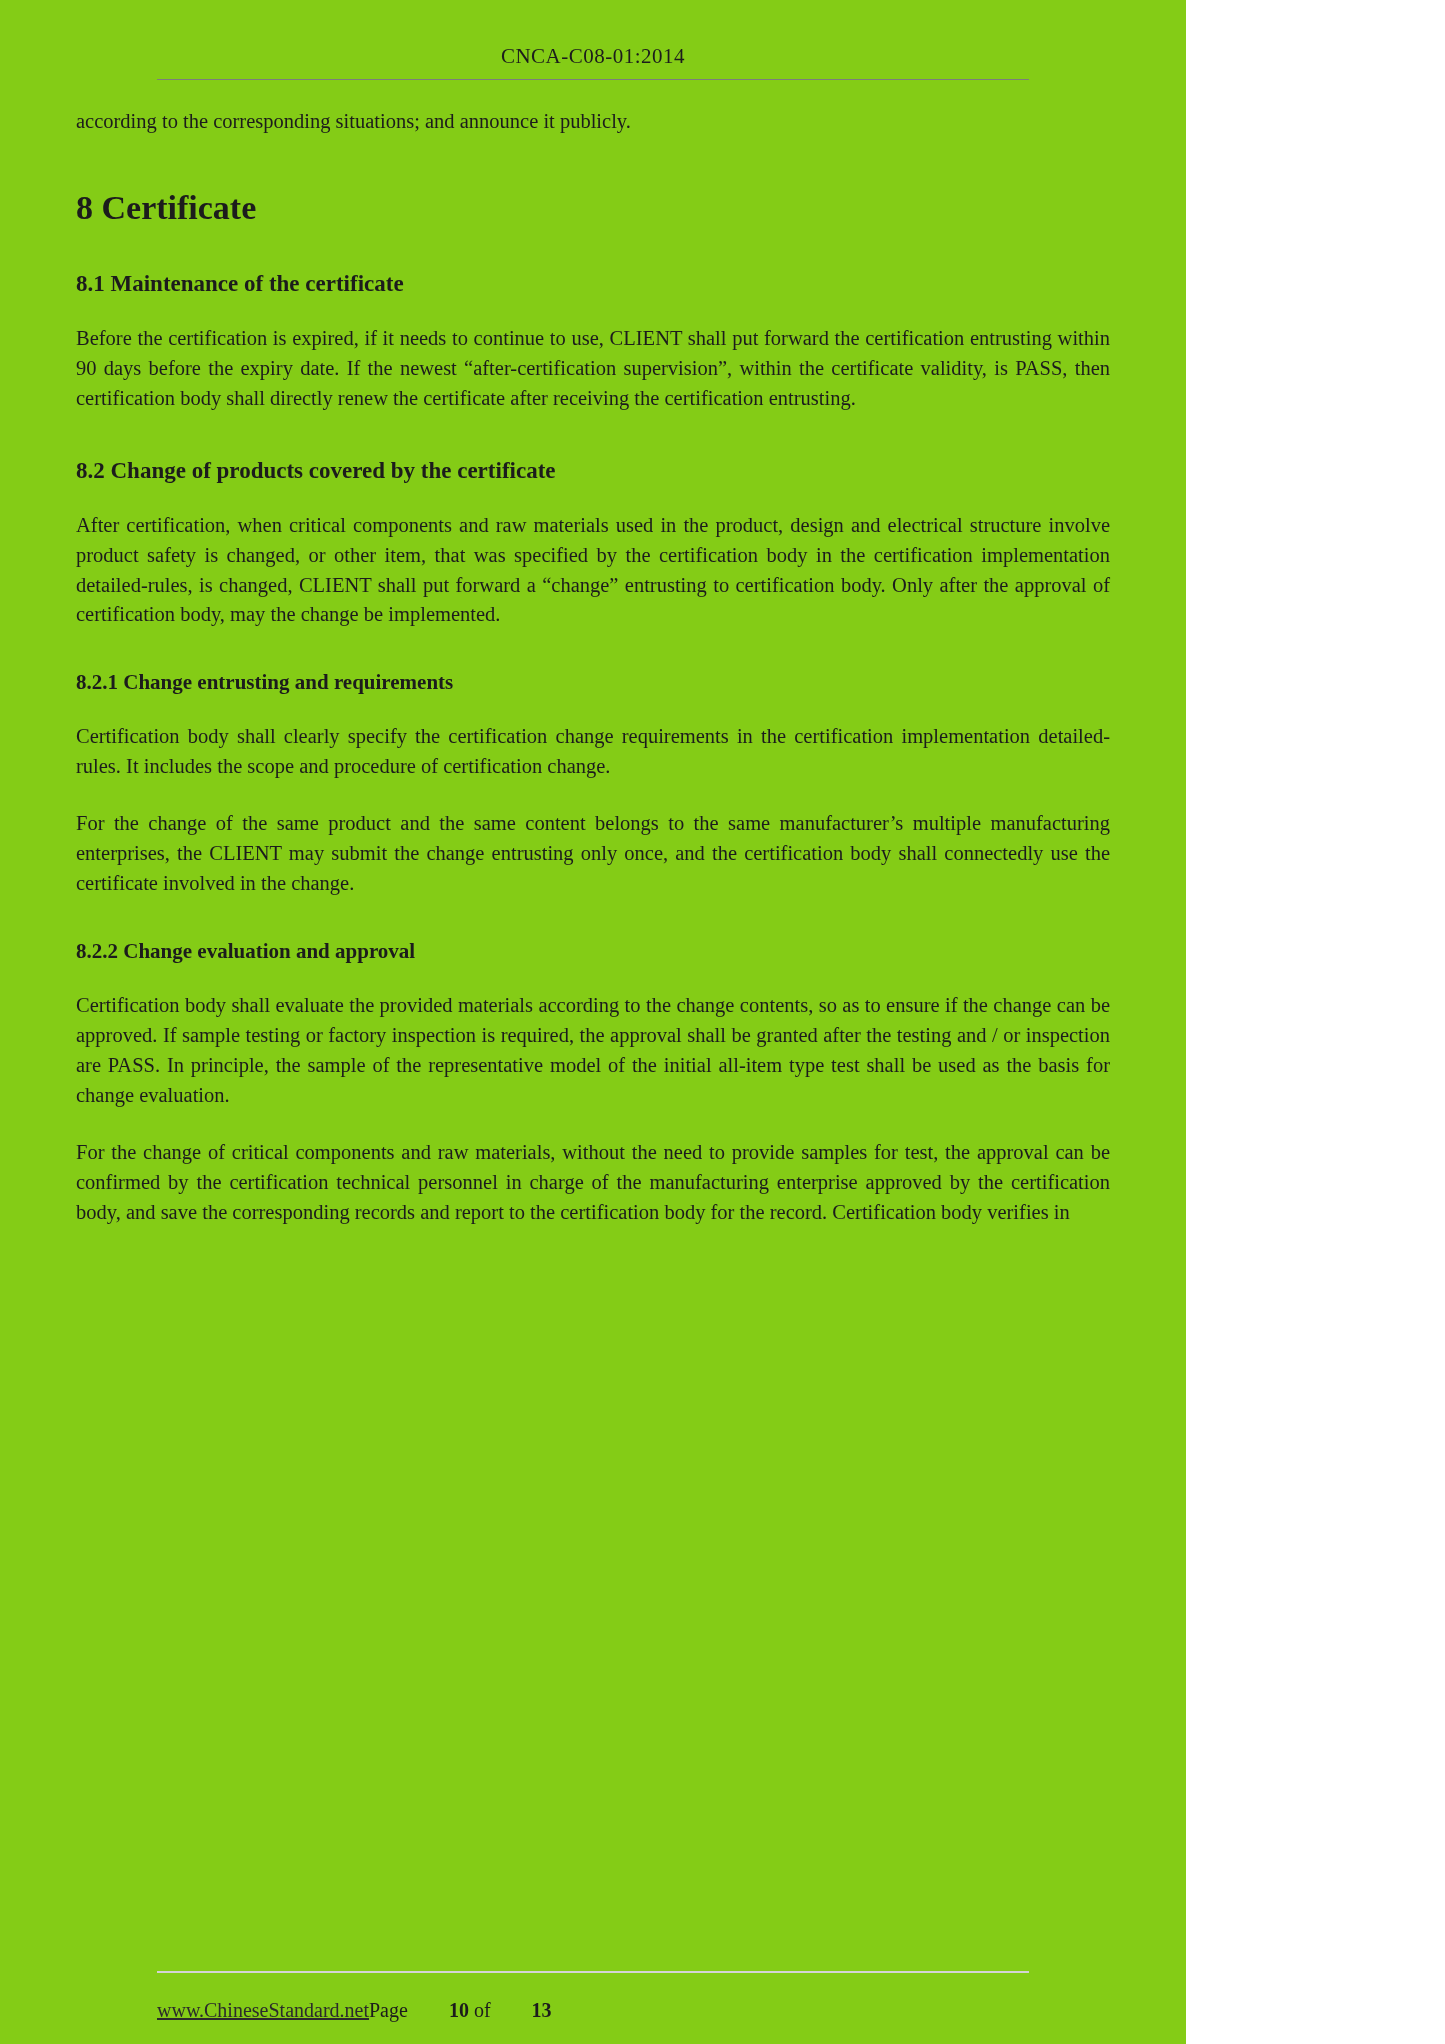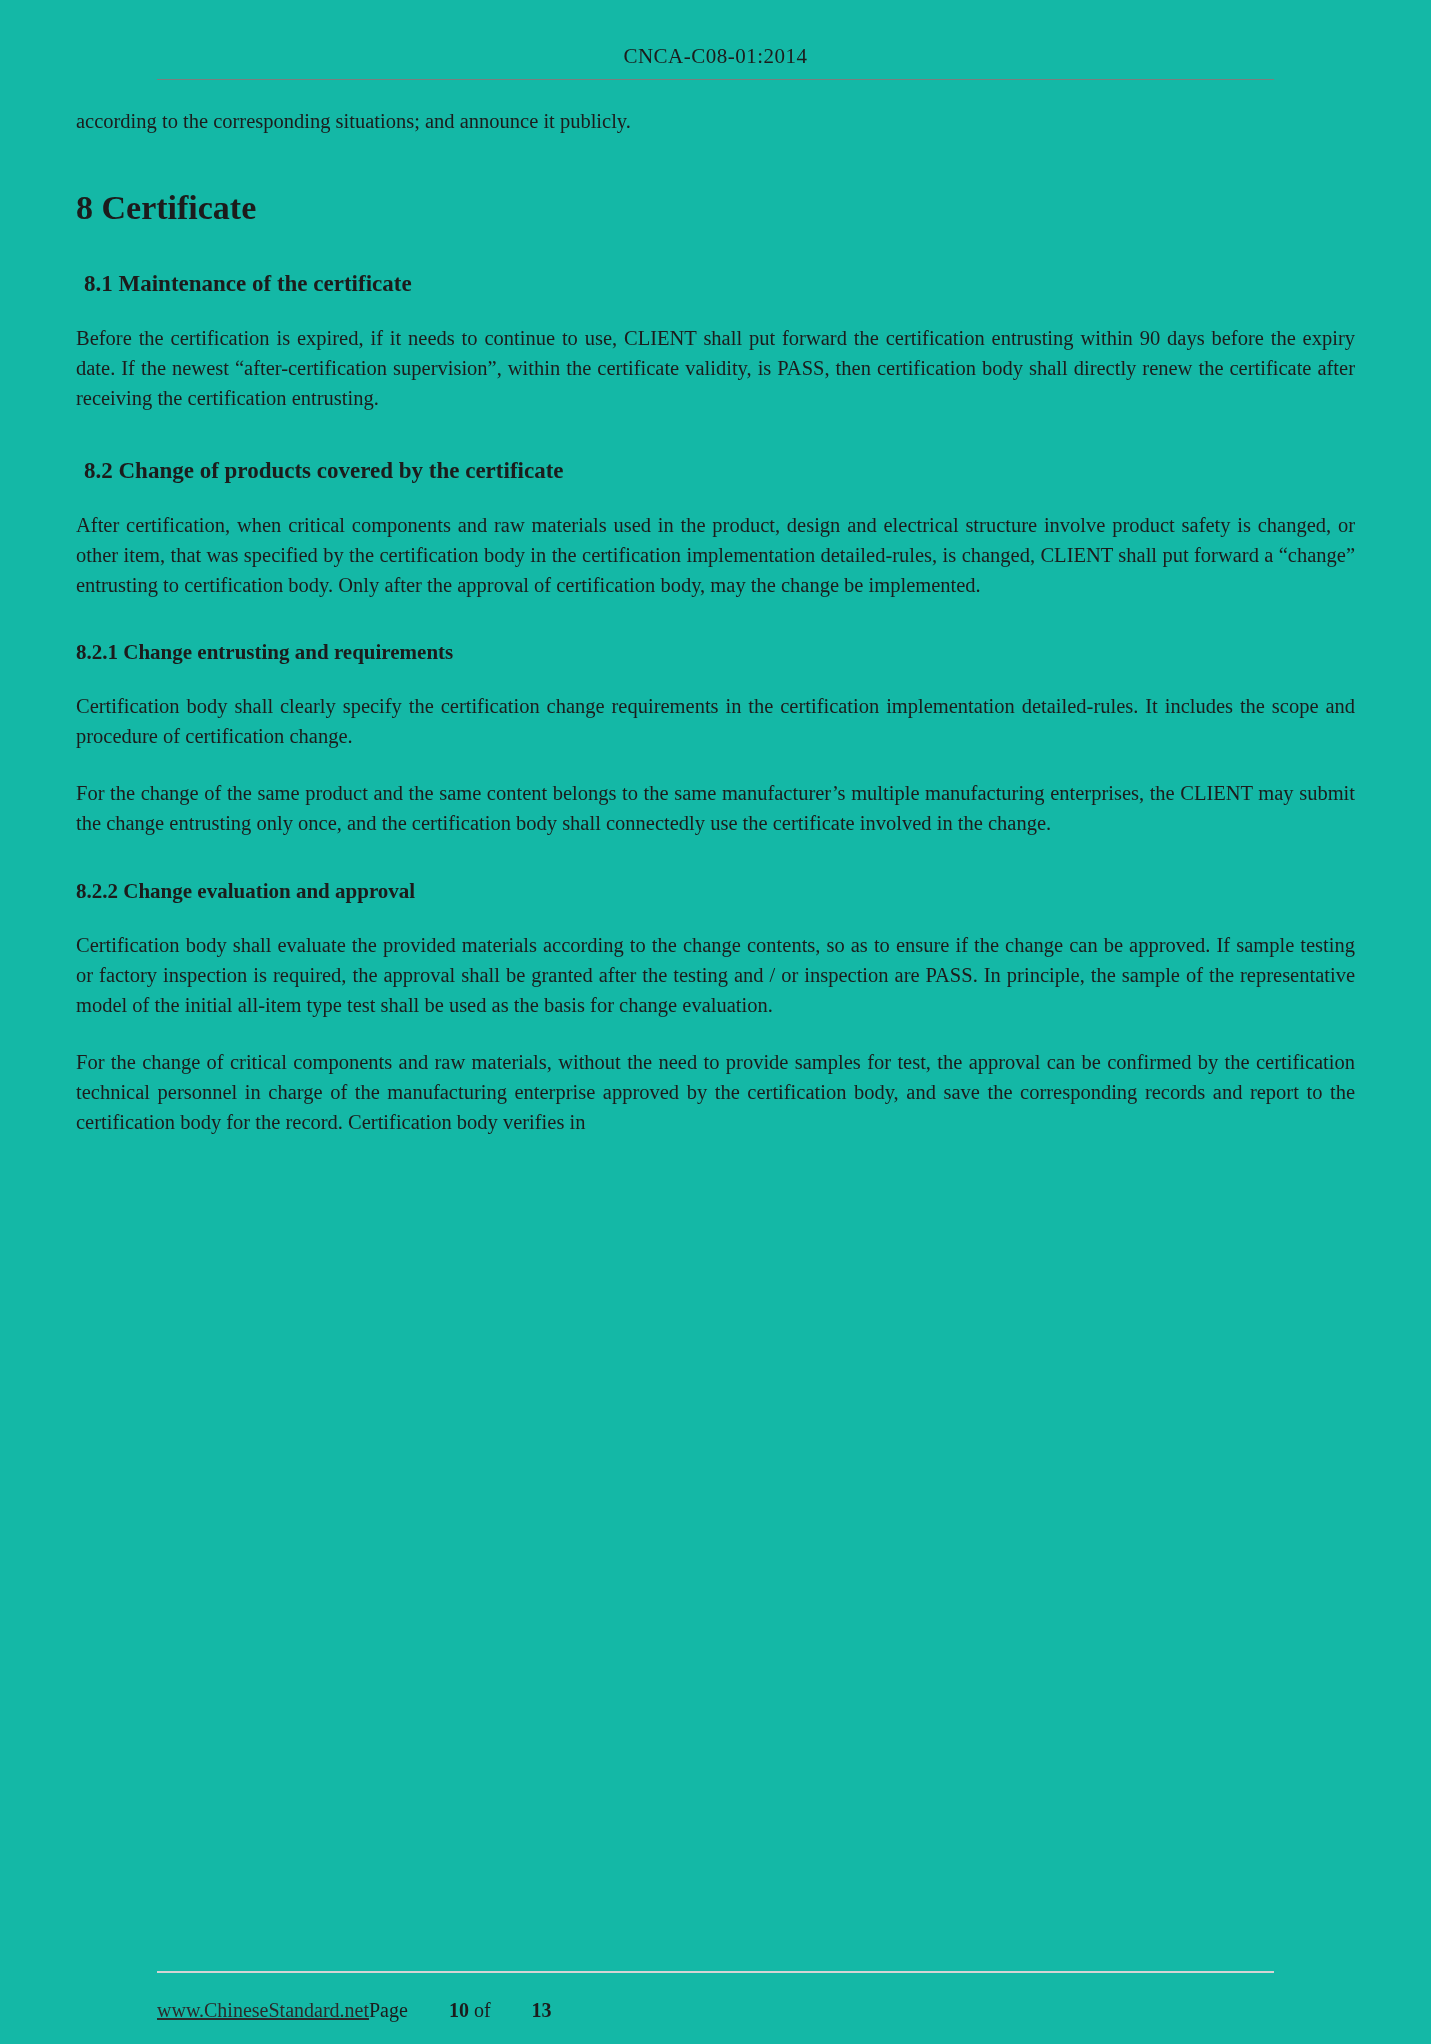--- a/index.html
+++ b/index.html
@@ -2,23 +2,23 @@
 <html><head>
 <meta charset="utf-8">
 <style>
   html, body {
     margin: 0;
     padding: 0;
     background: #ffffff;
   }
   .page {
     position: relative;
-    width: 1431px;
+    width: 1186px;
     height: 2044px;
-    background: #14b8a6;
+    background: #84cc16;
     font-family: "Liberation Serif", "DejaVu Serif", serif;
     color: #1c1c1c;
     box-sizing: border-box;
     overflow: hidden;
   }
   .doc-header {
     padding: 44px 157px 0 157px;
   }
   .doc-number {
     text-align: center;
@@ -37,21 +37,21 @@
     margin: 27px 0;
   }
   .doc-body h1 {
     font-size: 34px;
     font-weight: bold;
     margin: 52px 0 44px 0;
   }
   .doc-body h2 {
     font-size: 23px;
     font-weight: bold;
-    margin: 44px 0 26px 8px;
+    margin: 44px 0 26px 0;
   }
   .doc-body h3 {
     font-size: 21px;
     font-weight: bold;
     margin: 40px 0 24px 0;
   }
   .doc-footer {
     position: absolute;
     left: 157px;
     right: 157px;

